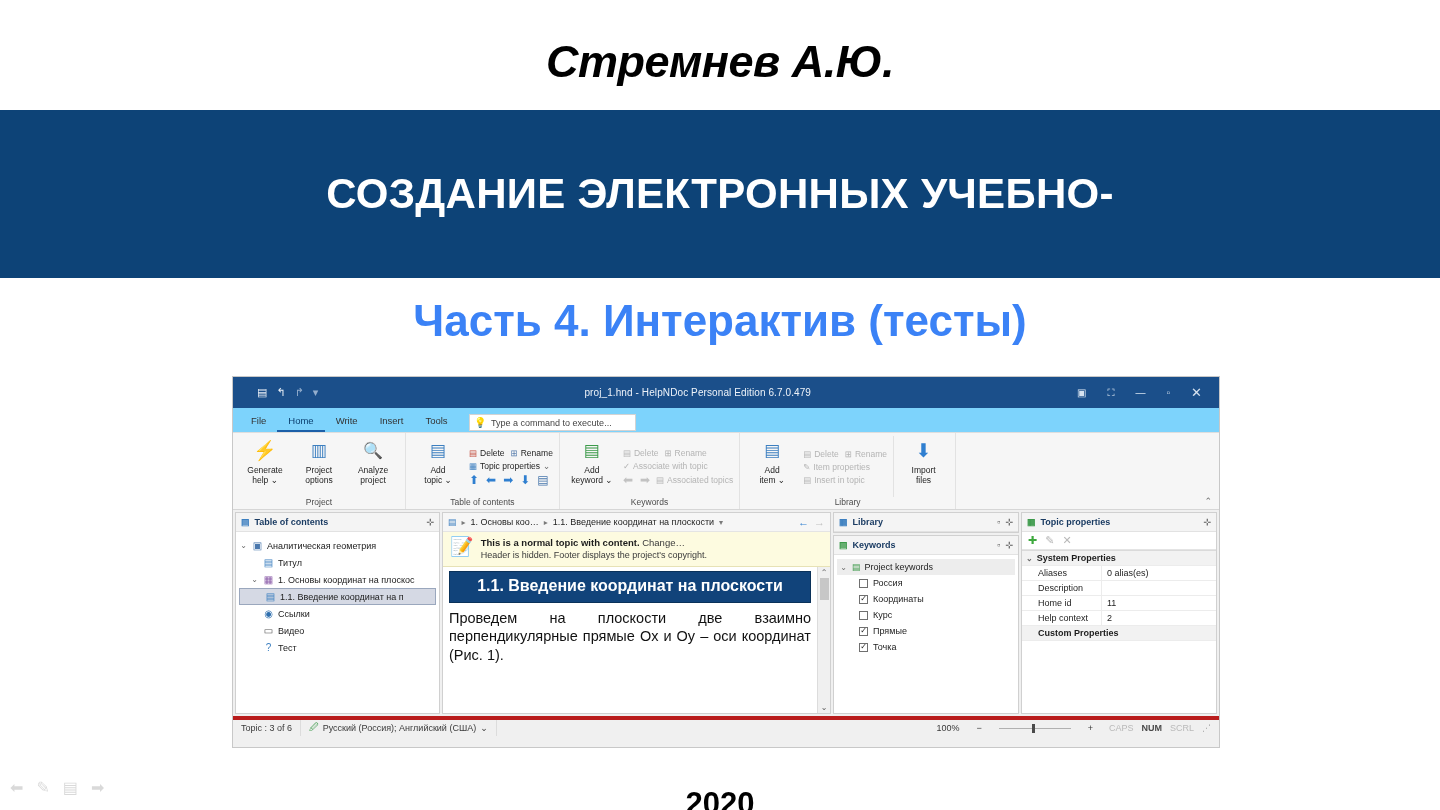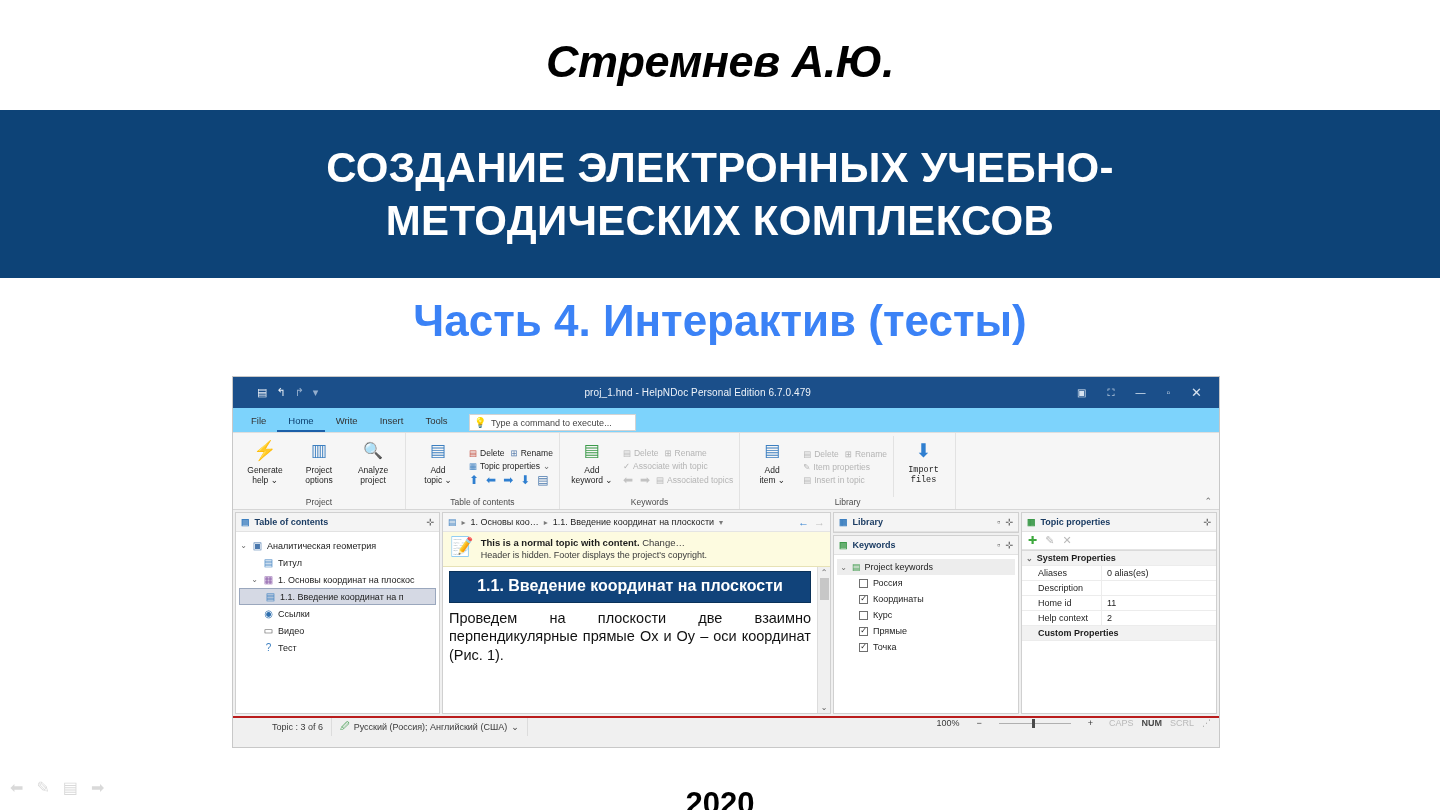--- a/index.html
+++ b/index.html
@@ -197,43 +197,42 @@
   }
   .props-tb span { font-size: 11px; line-height: 1; }
   .ptbl { font-size: 9px; border-top: 1px solid #dadada; }
   .prow { display: flex; border-bottom: 1px solid #ececec; height: 15px; align-items: center; }
   .prow.group { background: #f2f2f2; font-weight: bold; padding-left: 4px; gap: 4px; }
   .pk { width: 80px; padding-left: 16px; color: #1d1d1d; border-right: 1px solid #ececec; height: 100%; display: flex; align-items: center; }
   .pv { flex: 1; padding-left: 5px; color: #1d1d1d; }
 
   
   .statusbar {
-    height: 20px; background: #f0f0f0; border-top: 2px solid #b91c1c;
-    display: flex; align-items: flex-start; font-size: 9px; color: #3a3a3a; padding-left: 31px;
+    height: 20px; background: #f0f0f0; border-top: 4px solid #b91c1c;
+    display: flex; align-items: center; font-size: 9px; color: #3a3a3a;
   }
   .sb-cell { padding: 0 8px; border-right: 1px solid #dcdcdc; height: 100%; display: flex; align-items: center; gap: 4px; }
   .sb-spacer { flex: 1; }
   .zoom-wrap { display: flex; align-items: center; gap: 17px; padding: 0 8px; }
   .zline { width: 72px; height: 1px; background: #b0b0b0; position: relative; }
   .zknob { position: absolute; left: 33px; top: -4px; width: 3px; height: 9px; background: #4a4a4a; }
   .sb-ind { display: flex; align-items: center; gap: 8px; padding: 0 8px; color: #b9b9b9; }
   .sb-ind .on { color: #4a4a4a; font-weight: bold; }
   .grip { color: #9a9a9a; font-size: 9px; }
 </style>
 </head>
 <body>
 
 <div class="slide">
 
   <div class="author">Стремнев А.Ю.</div>
 
   <div class="band">
     <div class="band-text">
       <div>СОЗДАНИЕ ЭЛЕКТРОННЫХ УЧЕБНО-</div>
-      <div>МЕТОДИЧЕСКИХ КОМПЛЕКСОВ</div>
     </div>
   </div>
 
   <div class="subtitle">Часть 4. Интерактив (тесты)</div>
 
   <div class="app">
 
     <div class="titlebar">
       <div class="qat">
         <span>▤</span>
@@ -388,21 +387,21 @@
             </div>
             <div class="smallrow">
               <span class="sitem disabled">
                 <span>▤</span>
                 <span>Insert in topic</span>
               </span>
             </div>
           </div>
           <div class="bigbtn" style="border-left:1px solid #e2e2e2;margin-left:4px;padding-left:4px;width:56px;">
             <span class="gi" style="font-size:19px;color:#2f7fd0;">⬇</span>
-            <span style="white-space:pre-line;font-family:Liberation Mono, monospace;">Import
+            <span style="white-space:pre-line;">Import
 files</span>
           </div>
         </div>
         <div class="rgroup-label">Library</div>
       </div>
 
       <div class="rgroup" style="flex:1;border-right:none;"></div>
       <span class="collapse-ribbon">⌃</span>
     </div>
 

